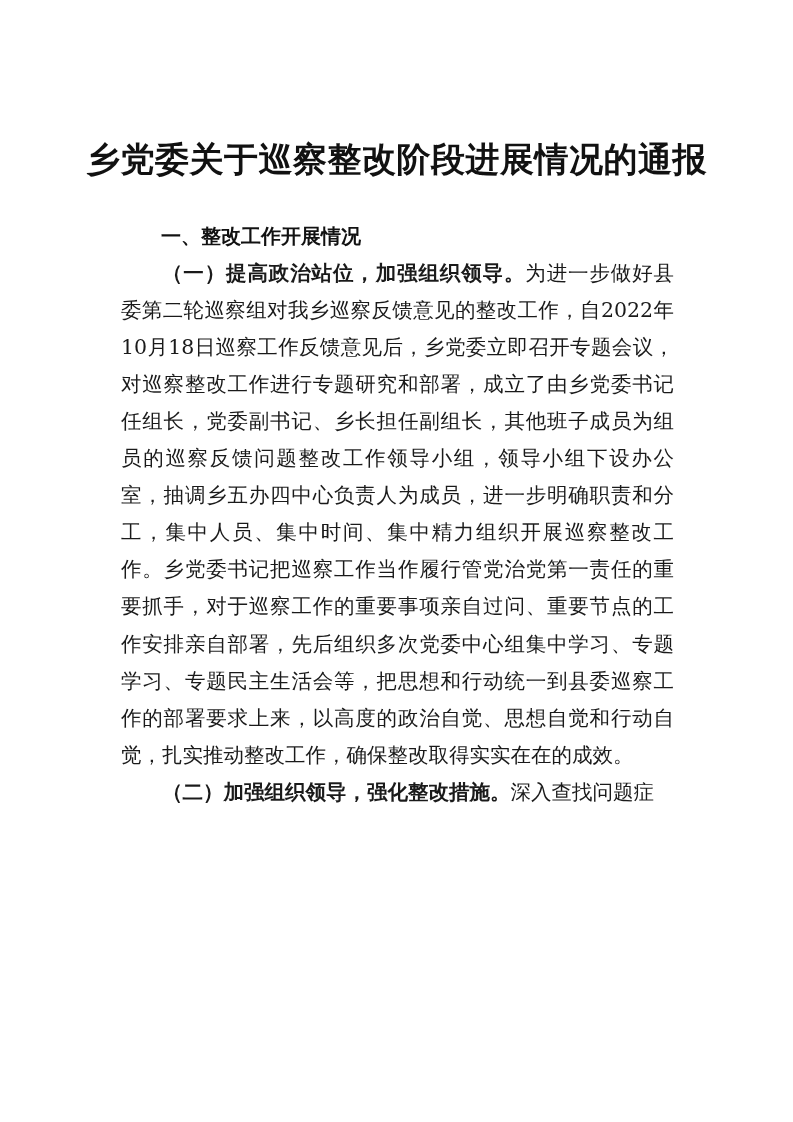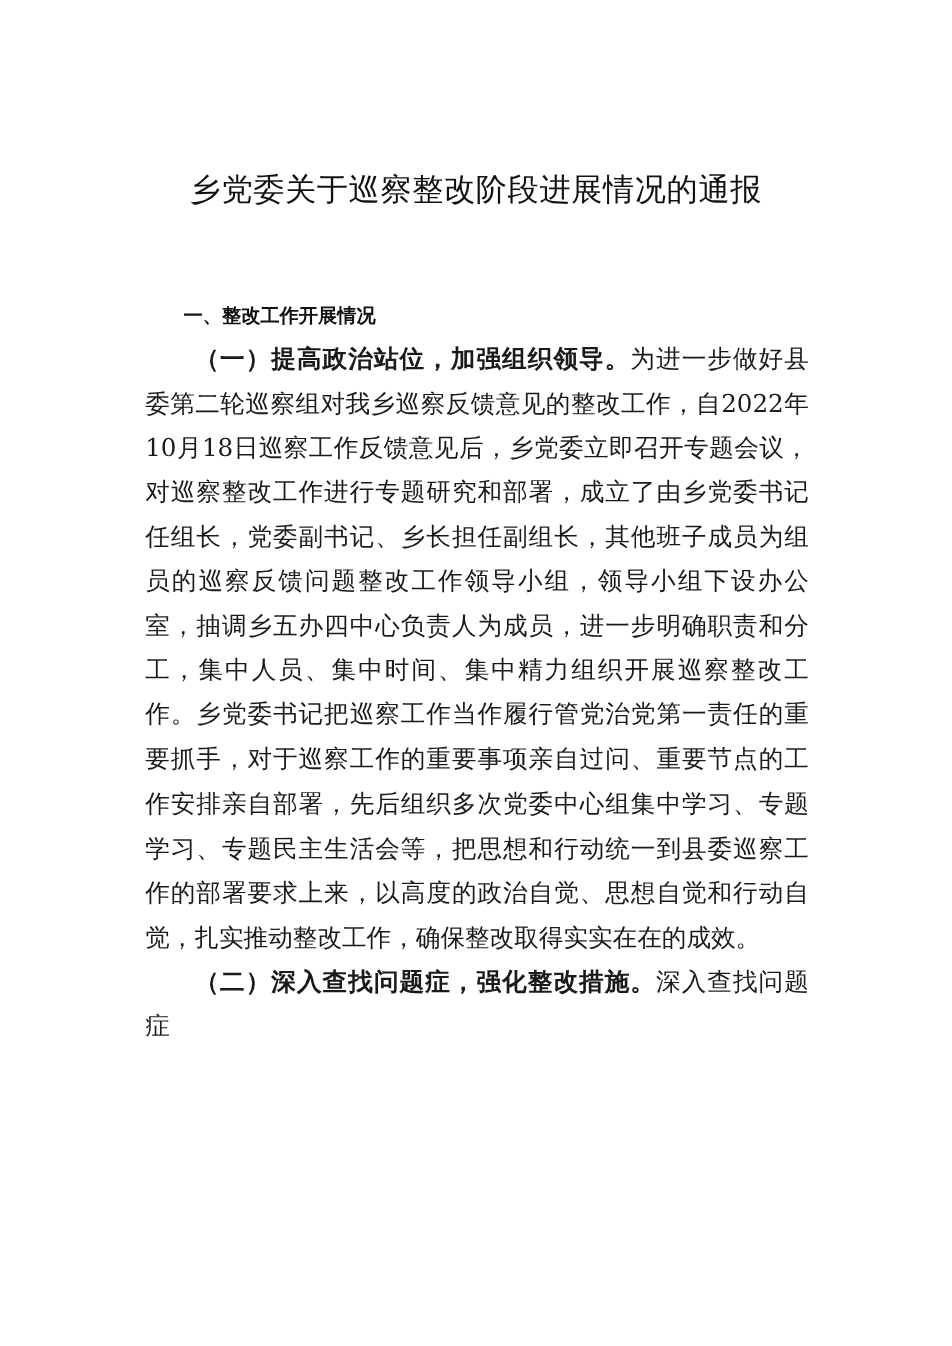--- a/index.html
+++ b/index.html
@@ -21,59 +21,58 @@
       height: 1122px;
       background: #ffffff;
     }
     .title {
       position: absolute;
       left: 0;
       top: 140px;
       width: 793px;
       text-align: center;
       font-family: "DejaVu Sans", sans-serif;
-      font-size: 26px;
+      font-size: 34px;
       line-height: 38px;
       letter-spacing: 0.5px;
       color: #111;
       margin: 0;
-      font-weight: normal;
+      font-weight: bold;
     }
     .body {
       position: absolute;
       left: 121px;
       top: 218px;
       width: 553px;
       font-family: "DejaVu Serif", serif;
       font-size: 20.5px;
       line-height: 37.05px;
       text-align: justify;
       text-justify: inter-character;
       color: #1a1a1a;
     }
     .body p {
       margin: 0;
       text-indent: 2em;
     }
     .body .h1 {
       font-family: "DejaVu Sans", sans-serif;
       font-weight: bold;
-      font-size: 16px;
+      font-size: 20px;
       text-indent: 2em;
       color: #111;
-      margin-top: 26px;
     }
     .body .sub-lead {
       font-weight: bold;
     }
   </style>
 </head>
 <body>
 
 <div class="page">
   <h1 class="title">乡党委关于巡察整改阶段进展情况的通报</h1>
 
   <div class="body">
     <p class="h1">一、整改工作开展情况</p>
     <p><span class="sub-lead">（一）提高政治站位，加强组织领导。</span><span>为进一步做好县委第二轮巡察组对我乡巡察反馈意见的整改工作，自2022年10月18日巡察工作反馈意见后，乡党委立即召开专题会议，对巡察整改工作进行专题研究和部署，成立了由乡党委书记任组长，党委副书记、乡长担任副组长，其他班子成员为组员的巡察反馈问题整改工作领导小组，领导小组下设办公室，抽调乡五办四中心负责人为成员，进一步明确职责和分工，集中人员、集中时间、集中精力组织开展巡察整改工作。乡党委书记把巡察工作当作履行管党治党第一责任的重要抓手，对于巡察工作的重要事项亲自过问、重要节点的工作安排亲自部署，先后组织多次党委中心组集中学习、专题学习、专题民主生活会等，把思想和行动统一到县委巡察工作的部署要求上来，以高度的政治自觉、思想自觉和行动自觉，扎实推动整改工作，确保整改取得实实在在的成效。</span></p>
-    <p><span class="sub-lead">（二）深入查找问题症，强化整改措施。</span><span>深入查找问题症</span></p>
+    <p><span class="sub-lead">（二）加强组织领导，强化整改措施。</span><span>深入查找问题症</span></p>
   </div>
 </div>
 
 </body></html>

